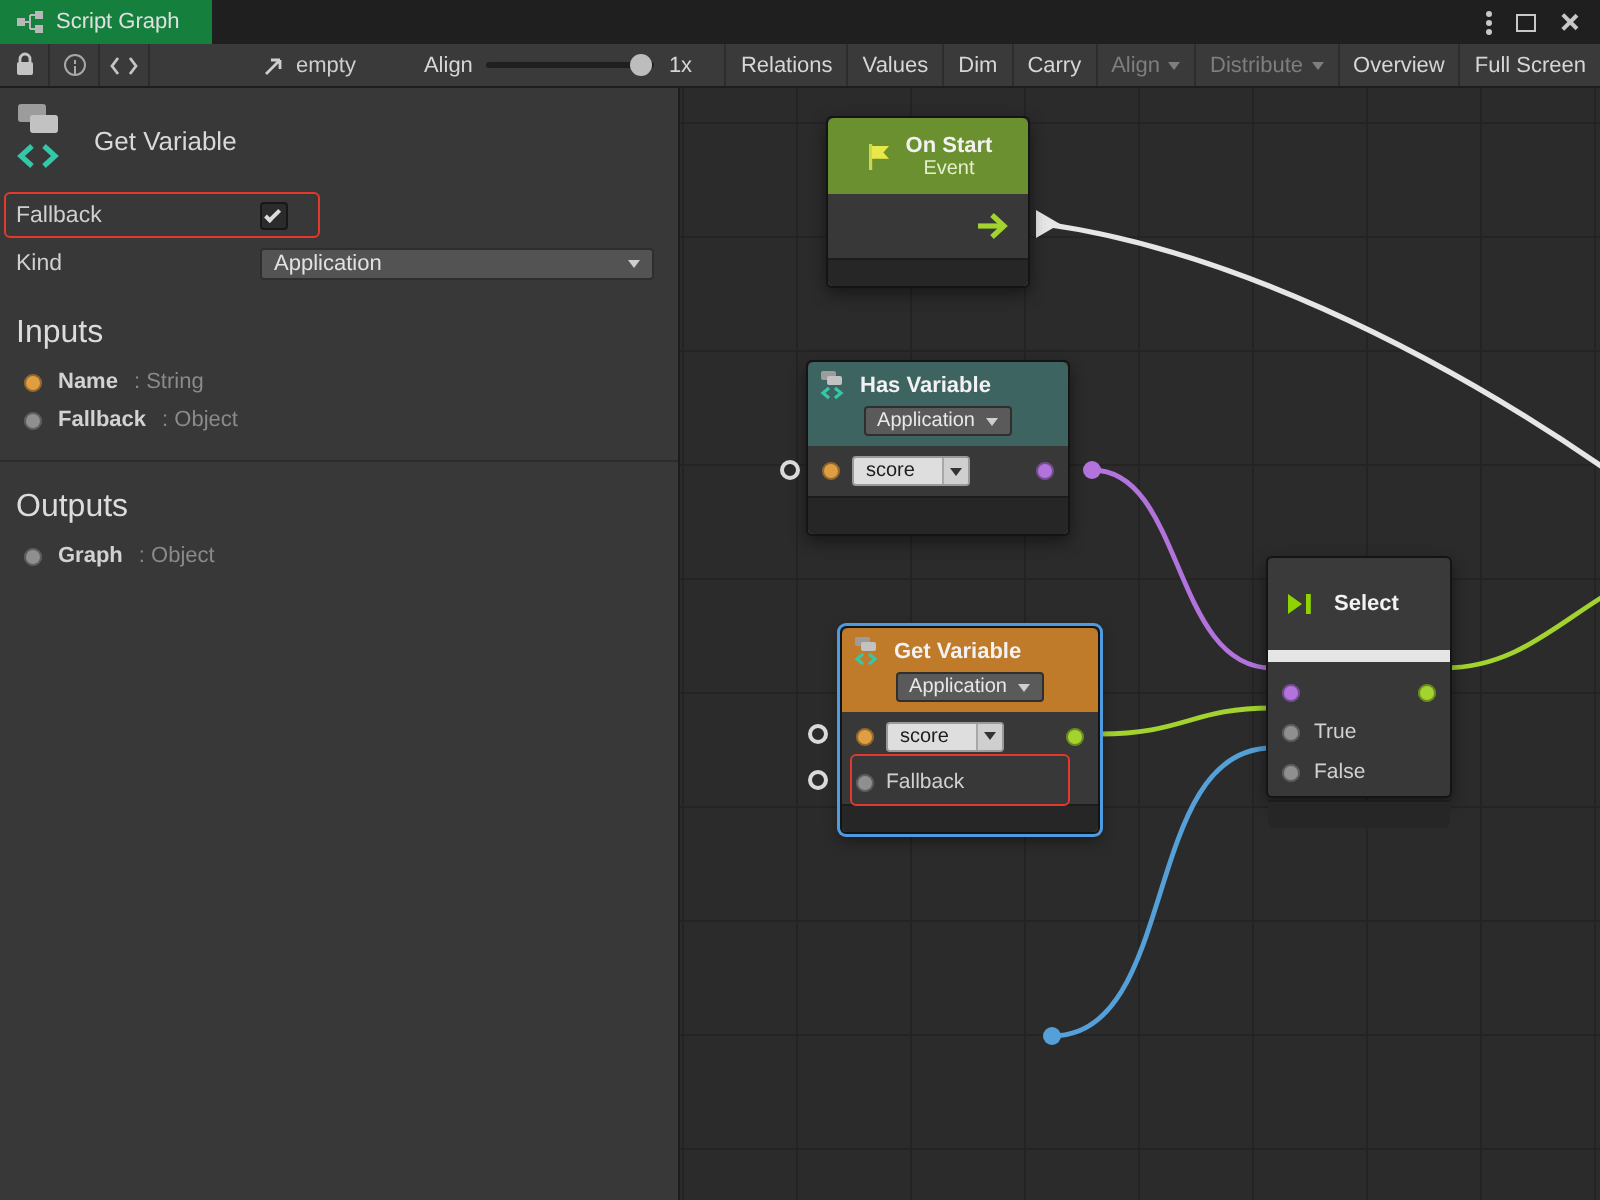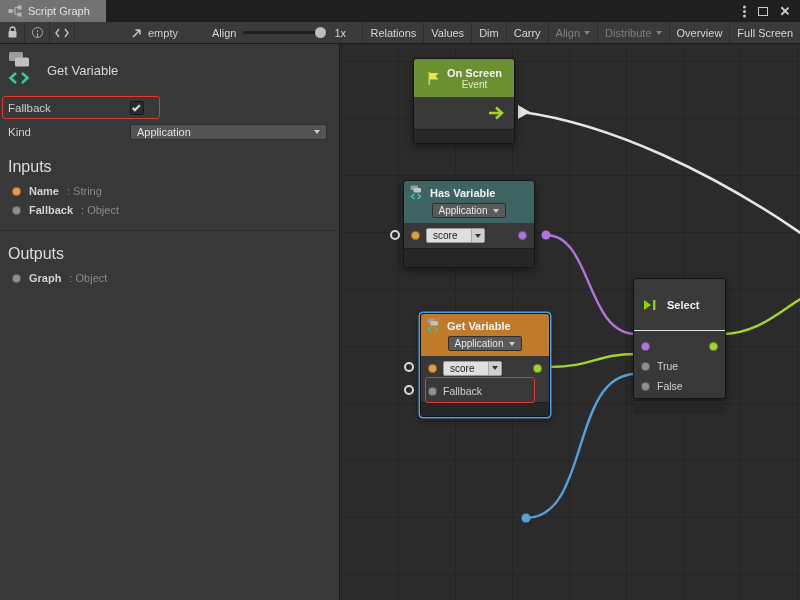--- a/index.html
+++ b/index.html
@@ -3,21 +3,21 @@
 <meta charset="utf-8">
 <style>
   * { box-sizing: border-box; margin: 0; padding: 0; }
   html,body { width:800px; height:600px; overflow:hidden; background:#282828;
     font-family:"Liberation Sans","DejaVu Sans",sans-serif; }
   .app { position:relative; width:800px; height:600px; background:#2b2b2b; }
 
   
   .titlebar { position:absolute; left:0; top:0; width:800px; height:22px; background:#1f1f1f;
     display:flex; align-items:stretch; }
-  .tab { display:flex; align-items:center; gap:6px; background:#737373; padding:0 16px 0 8px;
+  .tab { display:flex; align-items:center; gap:6px; background:#15803d; padding:0 16px 0 8px;
     font-size:11px; color:#e0e0e0; }
   .titlebar-right { margin-left:auto; display:flex; align-items:center; gap:12px; padding-right:10px; }
   .kebab-icon { width:3px; height:3px; border-radius:50%; background:#c8c8c8;
     box-shadow:0 -4.5px 0 #c8c8c8, 0 4.5px 0 #c8c8c8; }
   .max-icon { width:10px; height:9px; border:1.2px solid #c8c8c8; }
   .close-icon { position:relative; width:10px; height:10px; }
   .close-icon::before,.close-icon::after { content:""; position:absolute; left:4.2px; top:0;
     width:1.6px; height:10px; background:#c8c8c8; }
   .close-icon::before { transform:rotate(45deg);} .close-icon::after { transform:rotate(-45deg);}
 
@@ -117,21 +117,21 @@
   .hv-body { height:25px; display:flex; align-items:center; gap:6px; padding:0 7px; }
   .hv-foot { height:19px; }
 
   .get-variable { left:80px; top:269px; width:130px; height:104px; }
   .gv-head { background:#bf7a2a; border-radius:3px 3px 0 0; padding:4px 6px 5px; }
   .gv-row { display:flex; align-items:center; gap:6px; padding:0 7px; }
   .gv-row1 { height:24px; } .gv-row2 { height:22px; font-size:10.5px; color:#d0d0d0; }
 
   .select-node { left:293px; top:234px; width:93px; height:121px; }
   .sel-head { height:52px; display:flex; align-items:center; gap:7px; padding:17px 8px;
-    border-bottom:1px solid #e5e5e5; background:#3a3a3a; border-radius:3px 3px 0 0; }
+    border-bottom:6px solid #e5e5e5; background:#3a3a3a; border-radius:3px 3px 0 0; }
   .sel-body { padding:5px 0 4px; }
   .sel-row { height:20px; display:flex; align-items:center; gap:7px; padding:0 7px;
     font-size:10.5px; color:#d0d0d0; }
 
   .integer-node { left:80px; top:411px; width:92px; height:88px; }
   .int-head { padding:5px 7px 4px; background:#3a3a3a; border-radius:3px 3px 0 0; }
   .int-circle { width:24px; height:24px; border-radius:50%; background:#3fd8c4; flex:none; }
   .int-value { width:28px; height:15px; background:#262626; border:1px solid #141414; color:#ececec;
     font-size:10px; text-align:center; line-height:14px; margin:3px auto 0; border-radius:2px; }
   .int-body { height:24px; display:flex; align-items:center; justify-content:flex-end; padding-right:6px; }
@@ -285,21 +285,21 @@
     <span class="hollow" style="left:64px; top:318px;"></span>
     <span class="hollow" style="left:64px; top:341px;"></span>
 
     <div class="node on-start">
       <div class="os-head">
         <svg width="15" height="15" viewBox="0 0 15 15">
           <rect x="2.5" y="1" width="1.6" height="13" fill="#cdd64c"></rect>
           <path d="M4 2 h8.5 l-2.8 3.2 2.8 3.2 H4 Z" fill="#e8e84a"></path>
         </svg>
         <span>
-          <div class="n-title">On Screen</div>
+          <div class="n-title">On Start</div>
           <div class="os-sub">Event</div>
         </span>
       </div>
       <div class="os-body">
         <svg width="20" height="14" viewBox="0 0 20 14">
           <path d="M1 7 H13" stroke="#a3d32e" stroke-width="2.6" fill="none"></path>
           <path d="M8 1.5 L14 7 L8 12.5" stroke="#a3d32e" stroke-width="2.6" fill="none"></path>
         </svg>
       </div>
       <div class="n-foot"></div>

